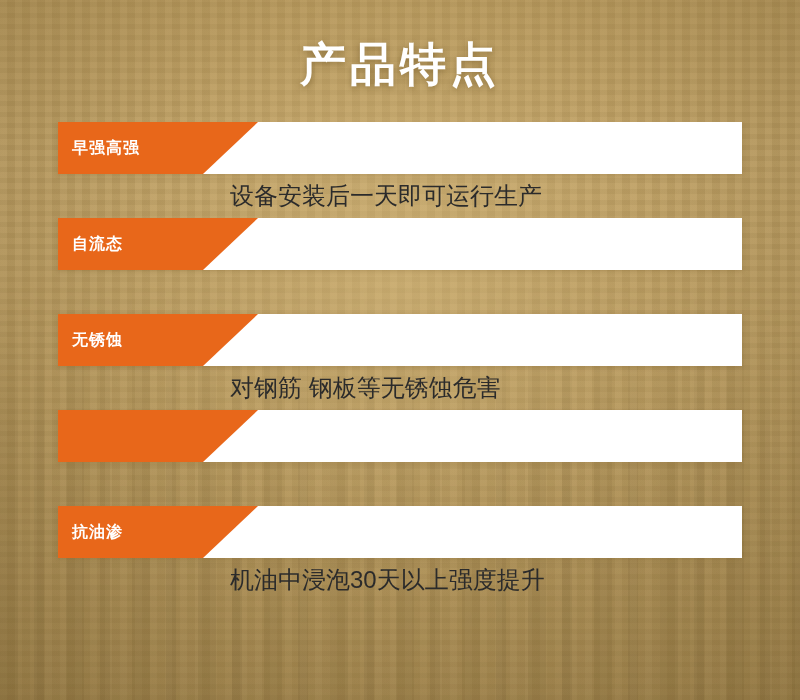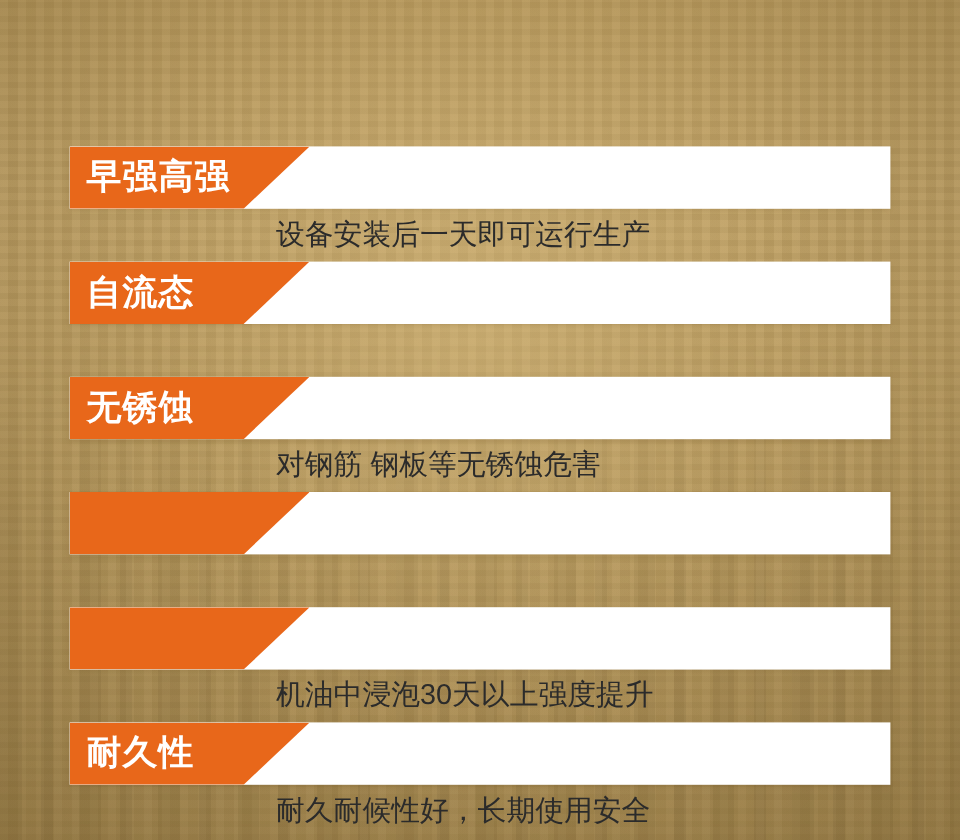--- a/index.html
+++ b/index.html
@@ -97,21 +97,21 @@
     clip-path: polygon(0 0, 200px 0, 145px 100%, 0 100%);
     -webkit-clip-path: polygon(0 0, 200px 0, 145px 100%, 0 100%);
   }
   .tag-label {
     position: absolute;
     left: 14px;
     top: 0;
     height: 52px;
     line-height: 52px;
     color: #ffffff;
-    font-size: 29px;
+    font-size: 16px;
     font-weight: bold;
     letter-spacing: 1px;
     white-space: nowrap;
   }
   .feature-text {
     position: absolute;
     left: 172px;
     top: 0;
     height: 52px;
     line-height: 52px;
@@ -122,20 +122,21 @@
   }
 </style>
 </head>
 <body>
 
 <div id="poster">
   <div class="bg-texture"></div>
   <div class="bg-skyline"></div>
   <div class="bg-vignette"></div>
 
+  <div class="title">产品特点</div>
 
   <div class="features">
 
     <div class="feature-row">
       <div class="bar-white"></div>
       <div class="tag"></div>
       <div class="tag-label">早强高强</div>
       <div class="feature-text">设备安装后一天即可运行生产</div>
     </div>
 
@@ -153,24 +154,19 @@
     </div>
 
     <div class="feature-row">
       <div class="bar-white"></div>
       <div class="tag"></div>
     </div>
 
     <div class="feature-row">
       <div class="bar-white"></div>
       <div class="tag"></div>
+      <div class="tag-label">抗油渗</div>
       <div class="feature-text">机油中浸泡30天以上强度提升</div>
     </div>
 
-    <div class="feature-row">
-      <div class="bar-white"></div>
-      <div class="tag"></div>
-      <div class="tag-label">耐久性</div>
-      <div class="feature-text">耐久耐候性好，长期使用安全</div>
-    </div>
 
   </div>
 </div>
 
 </body></html>

